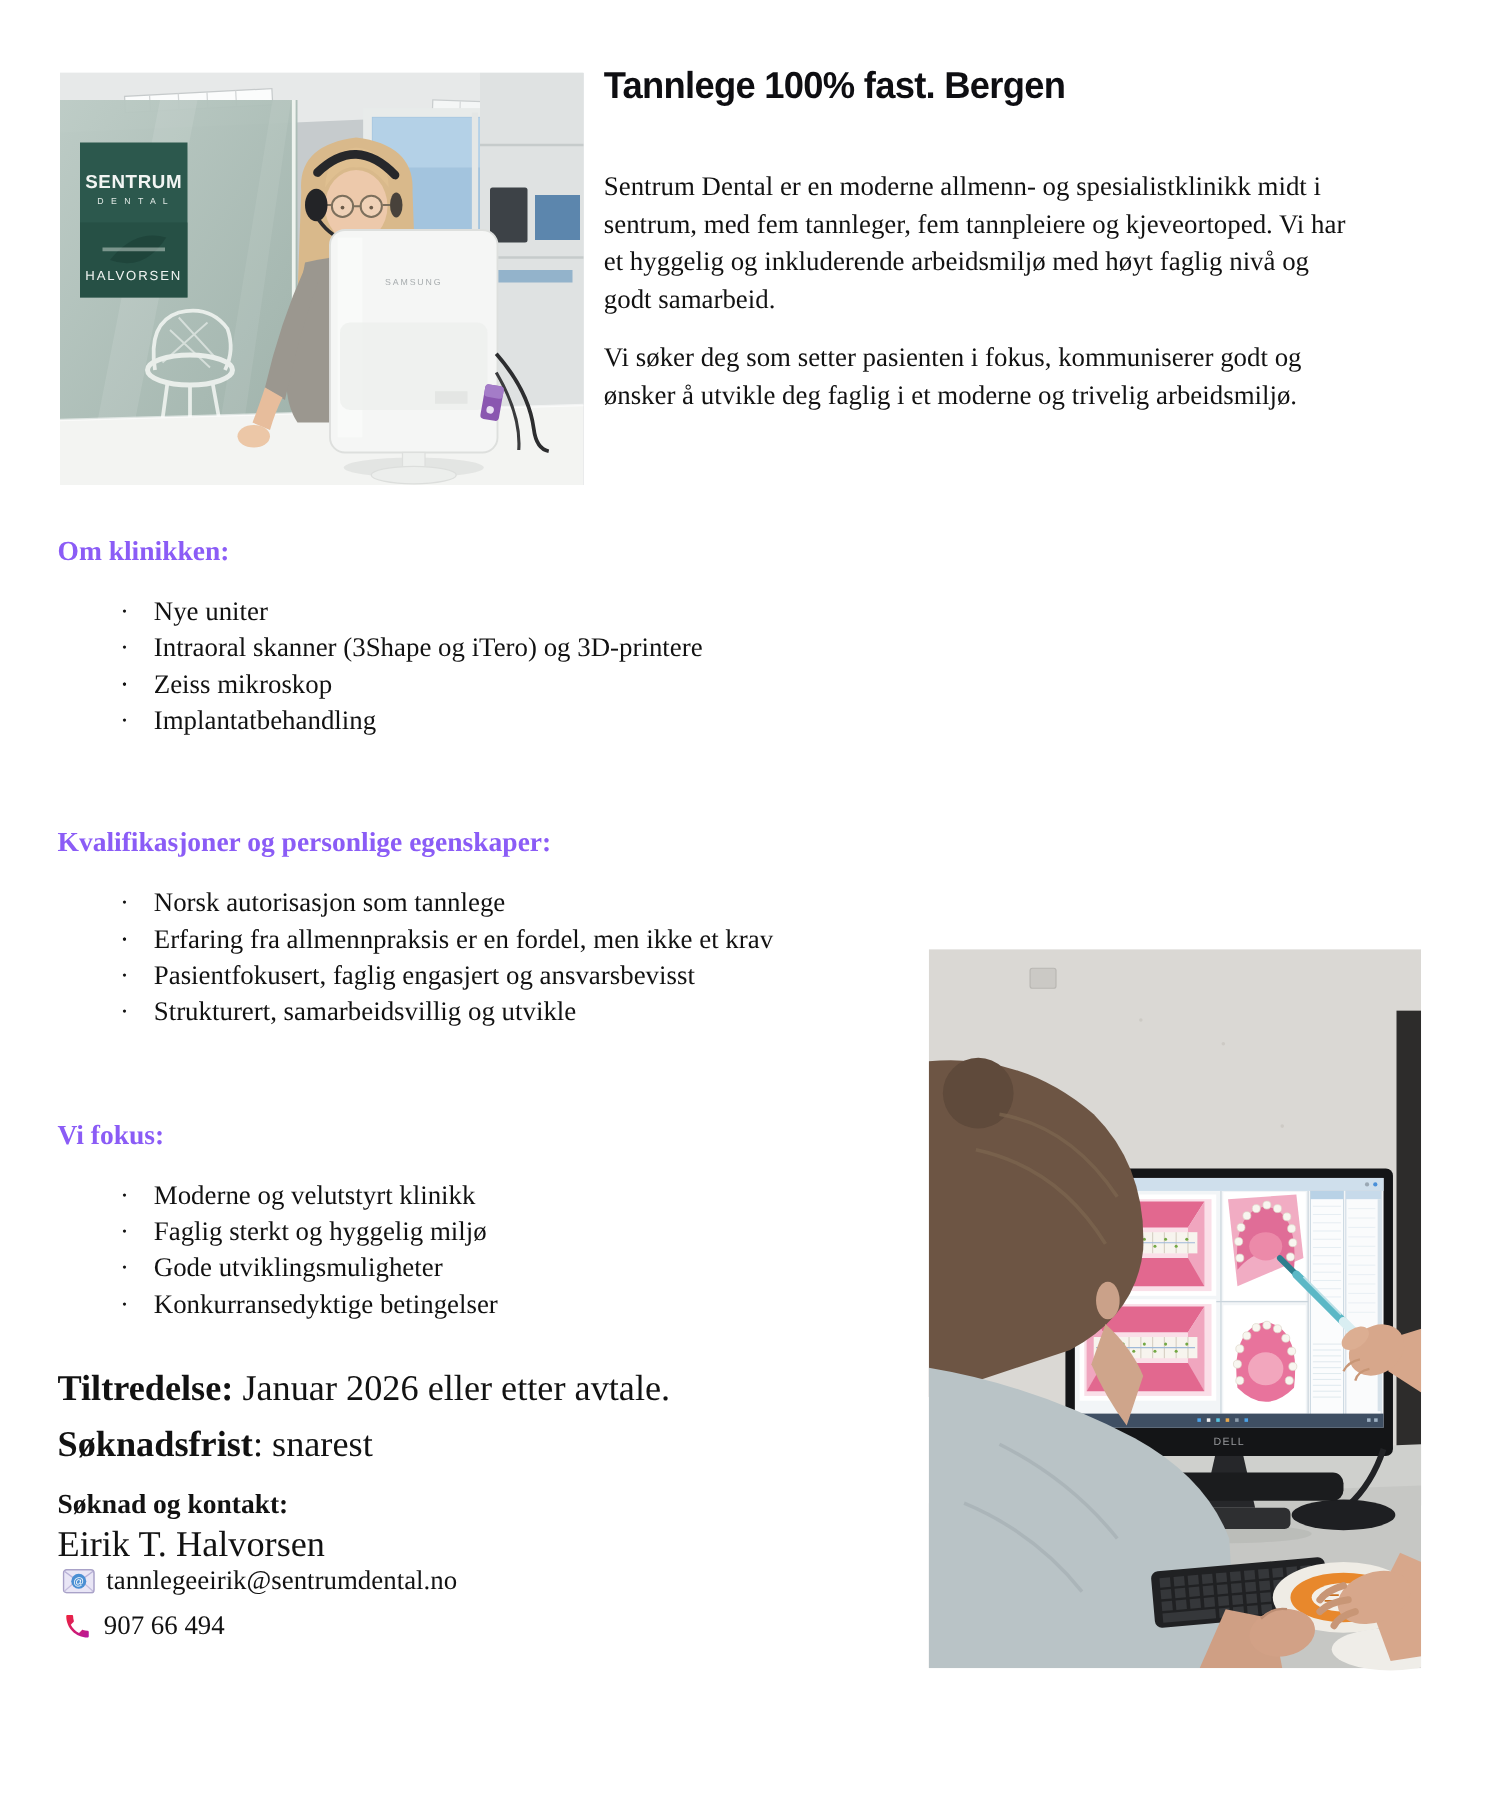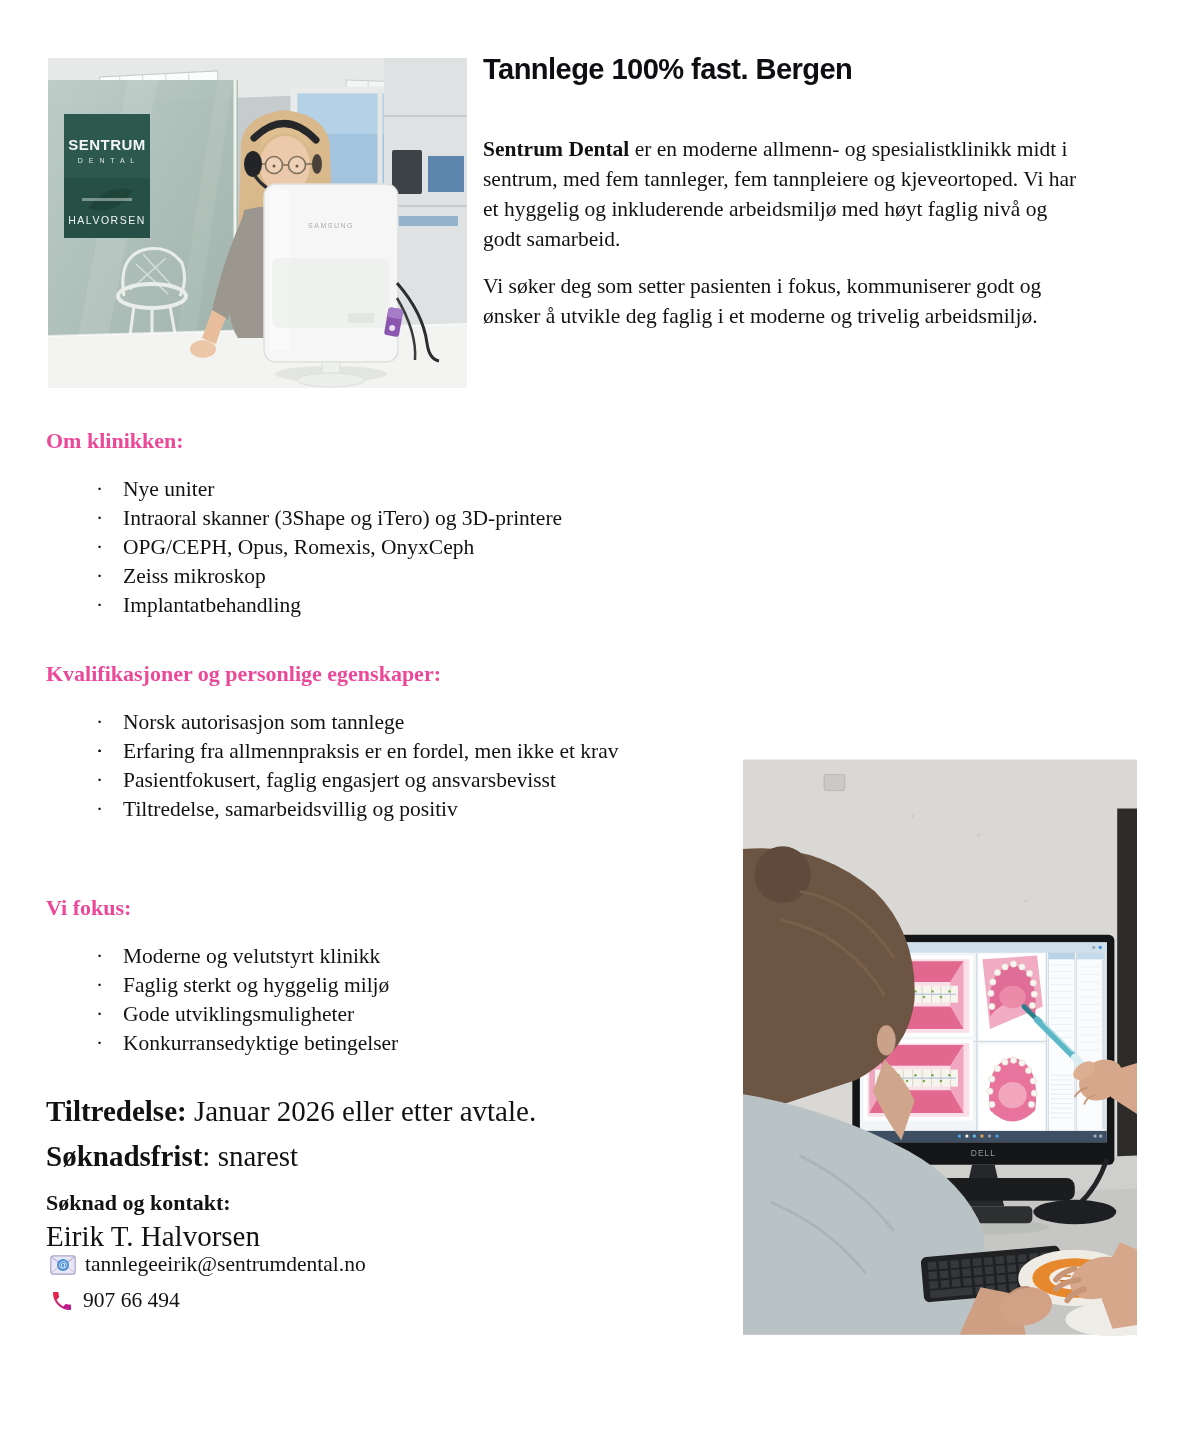--- a/index.html
+++ b/index.html
@@ -19,28 +19,28 @@
 
   
   .job-title {
     position:absolute; left:483px; top:52px;
     font-family:"Liberation Sans","DejaVu Sans",sans-serif;
     font-weight:bold; font-size:30px; letter-spacing:-0.6px; color:#0e0e12;
     transform:scaleX(0.97); transform-origin:left top; white-space:nowrap;
   }
   .intro { position:absolute; left:483px; top:134px; width:604px; font-size:21.5px; line-height:30px; }
   .intro p + p { margin-top:17px; }
-  .intro strong { font-weight:bold;margin-top:28px; }
+  .intro strong { font-weight:normal;margin-top:28px; }
 
   
   .section { position:absolute; left:46px; width:640px; }
   .sec-1 { top:428px; }
   .sec-2 { top:661px; }
   .sec-3 { top:895px; }
-  .section h2 { font-size:22px; font-weight:bold; margin:0 0 21px 0; color:#ec4899; }
+  .section h2 { font-size:22px; font-weight:bold; margin:0 0 21px 0; color:#8b5cf6; }
   .section ul { list-style:none; }
   .section li { position:relative; padding-left:77px; font-size:21.5px; line-height:29px; }
   .section li .marker { position:absolute; left:50px; top:0; font-size:21.5px; }
 
   
   .detail { position:absolute; left:46px; font-size:29px; line-height:30px; }
   .detail strong { font-weight:bold; }
   .d-1 { top:1096px; }
   .d-2 { top:1141px; }
   .d-3 { top:1188px; font-weight:bold; font-size:22px; }
@@ -169,34 +169,34 @@
   <div class="intro">
     <p><strong>Sentrum Dental</strong><span> er en moderne allmenn- og spesialistklinikk midt i sentrum, med fem tannleger, fem tannpleiere og kjeveortoped. Vi har et hyggelig og inkluderende arbeidsmiljø med høyt faglig nivå og godt samarbeid.</span></p>
     <p>Vi søker deg som setter pasienten i fokus, kommuniserer godt og ønsker å utvikle deg faglig i et moderne og trivelig arbeidsmiljø.</p>
   </div>
 
   <div class="section sec-1">
     <h2>Om klinikken:</h2>
     <ul>
       <li><span class="marker">·</span><span>Nye uniter</span></li>
       <li><span class="marker">·</span><span>Intraoral skanner (3Shape og iTero) og 3D-printere</span></li>
-      <li><span class="marker">·</span><span>OPG/CEPH, Opus, Romexis, OnyxCeph</span></li>
+      <li><span class="marker">·</span></li>
       <li><span class="marker">·</span><span>Zeiss mikroskop</span></li>
       <li><span class="marker">·</span><span>Implantatbehandling</span></li>
     </ul>
   </div>
 
   <div class="section sec-2">
     <h2>Kvalifikasjoner og personlige egenskaper:</h2>
     <ul>
       <li><span class="marker">·</span><span>Norsk autorisasjon som tannlege</span></li>
       <li><span class="marker">·</span></li>
       <li><span class="marker">·</span><span>Erfaring fra allmennpraksis er en fordel, men ikke et krav</span></li>
       <li><span class="marker">·</span><span>Pasientfokusert, faglig engasjert og ansvarsbevisst</span></li>
-      <li><span class="marker">·</span><span>Tiltredelse, samarbeidsvillig og positiv</span></li>
+      <li><span class="marker">·</span><span>Strukturert, samarbeidsvillig og utvikle</span></li>
     </ul>
   </div>
 
   <div class="section sec-3">
     <h2>Vi fokus:</h2>
     <ul>
       <li><span class="marker">·</span><span>Moderne og velutstyrt klinikk</span></li>
       <li><span class="marker">·</span><span>Faglig sterkt og hyggelig miljø</span></li>
       <li><span class="marker">·</span><span>Gode utviklingsmuligheter</span></li>
       <li><span class="marker">·</span><span>Konkurransedyktige betingelser</span></li>

